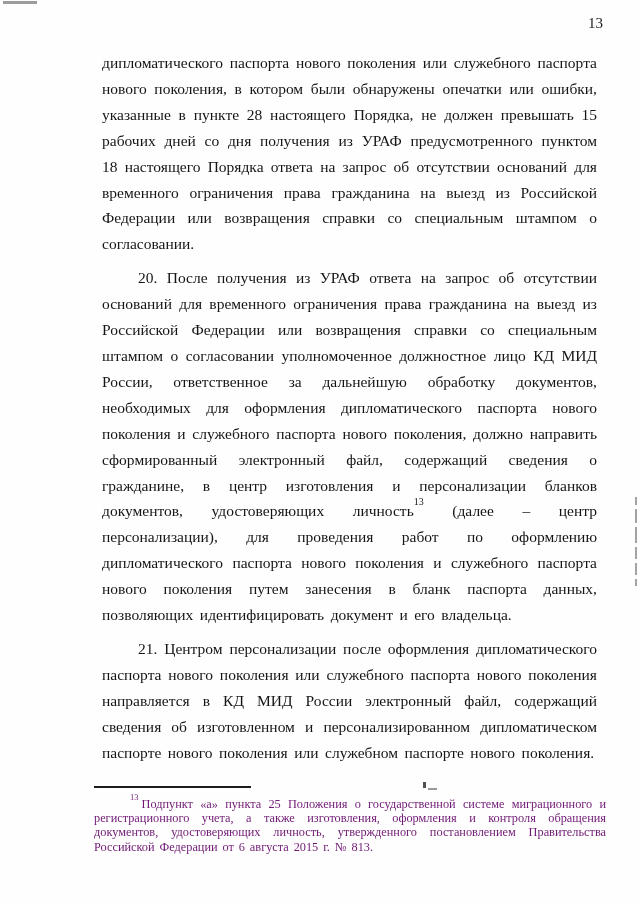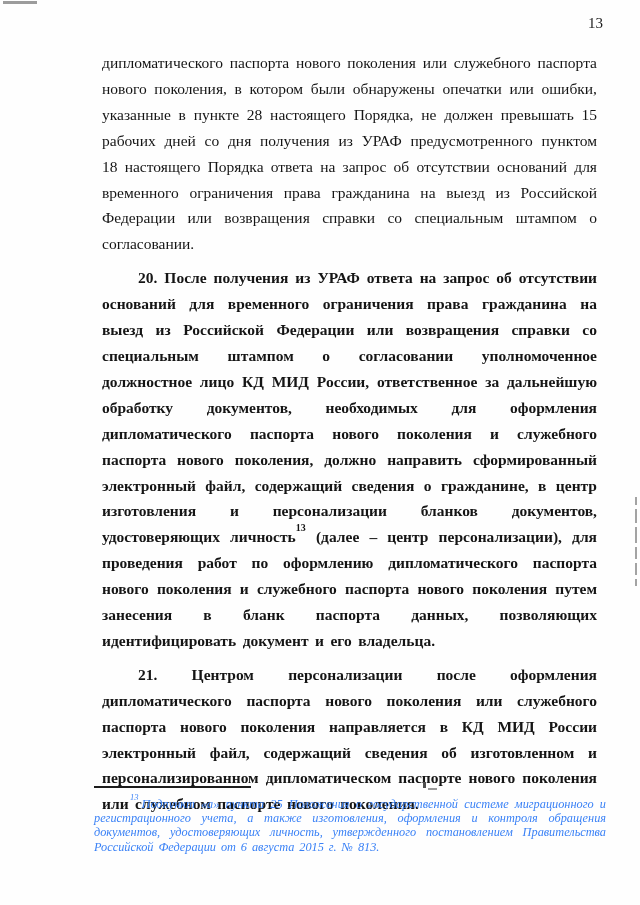--- a/index.html
+++ b/index.html
@@ -34,21 +34,20 @@
   .para {
     margin: 8px;
     font-size: 15.5px;
     line-height: 25.9px;
     text-align: justify;
     word-spacing: 0.17em;
     color: #151515;
   }
   .para.indent {
     text-indent: 36px;
-    font-weight: bold;
   }
   .body-sup {
     font-size: 10px;
     line-height: 0;
     position: relative;
     top: -5px;
     word-spacing: 0;
   }
   .footnote-sep {
     position: absolute;
@@ -64,22 +63,21 @@
     top: 797px;
     width: 512px;
   }
   .footnote-para {
     margin: 0;
     font-size: 12.3px;
     line-height: 14.2px;
     text-align: justify;
     text-indent: 36px;
     word-spacing: 0.15em;
-    color: #3b82f6;
-    font-style: italic;
+    color: #701a75;
   }
   .fn-marker {
     font-size: 8.5px;
     line-height: 0;
     position: relative;
     top: -3px;
     margin-right: 3px;
   }
   
   .top-line {

